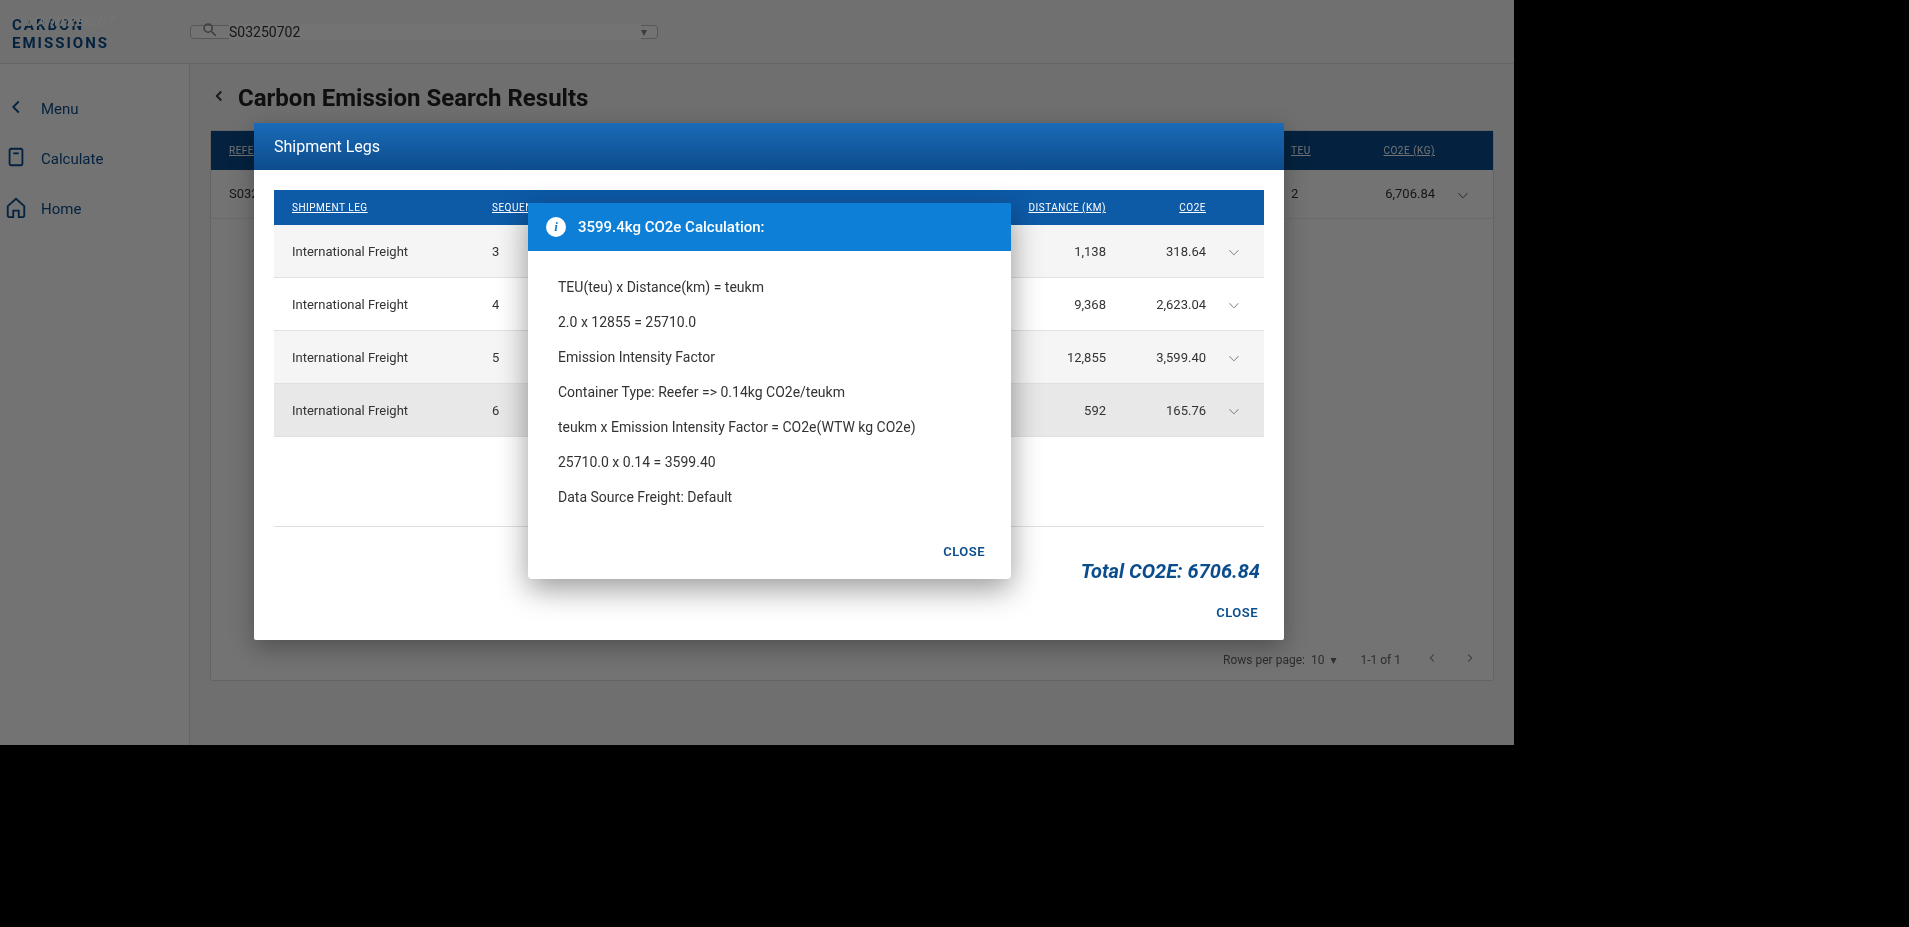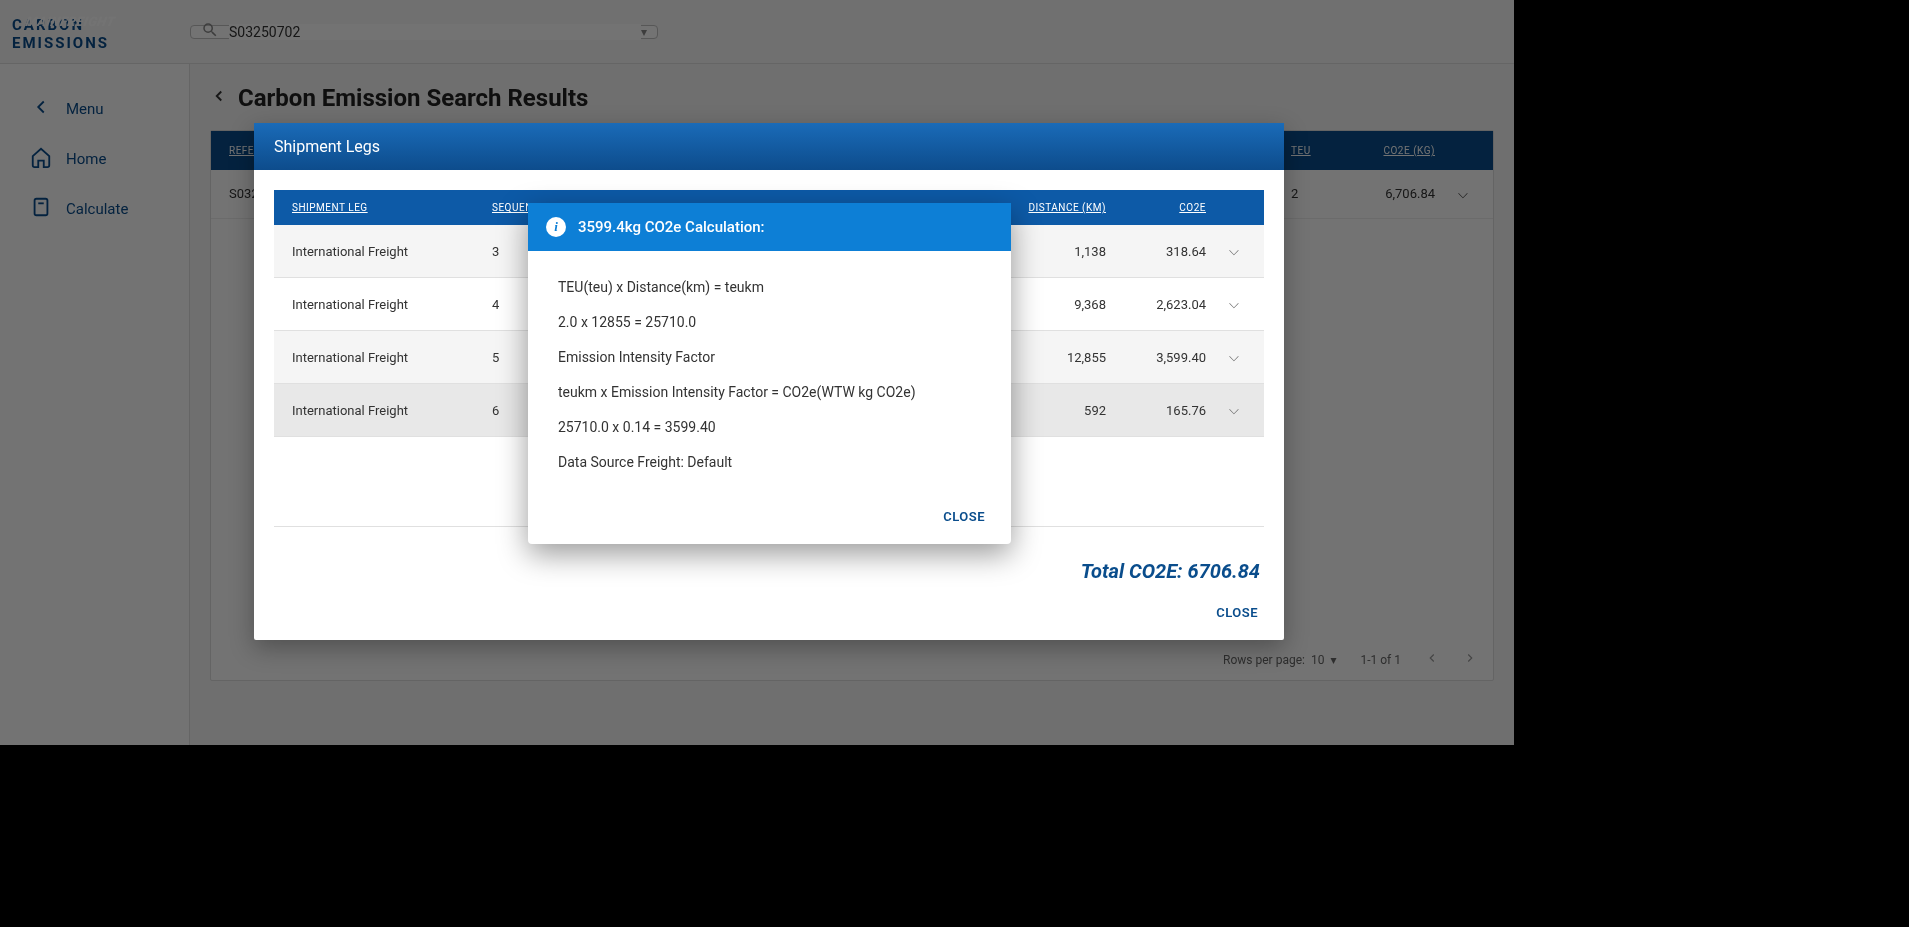--- a/index.html
+++ b/index.html
@@ -14,21 +14,21 @@
 .logo-text { position: absolute; left: 12px; top: 2px; color: #fff; font-weight: 900; font-size: 13px; font-style: italic; letter-spacing: 0.5px; transform: skewX(0deg); }
 .logo-sub { color: #0a4d8c; font-size: 15px; font-weight: 700; letter-spacing: 2px; margin-top: 4px; }
 .search-box { margin-left: 10px; width: 468px; height: 14px; background: #fff; border: 1px solid #c0c0c0; border-radius: 4px; display: flex; align-items: center; padding: 0 10px; }
 .search-box svg { width: 18px; height: 18px; fill: #888; }
 .search-input { border: none; outline: none; flex: 1; margin-left: 10px; font-size: 14px; color: #333; }
 .search-chev { color: #888; font-size: 12px; }
 
 
 .main-layout { display: flex; height: calc(100% - 64px); }
 .sidebar { width: 190px; background: #fff; border-right: 1px solid #e0e0e0; padding-top: 20px; }
-.side-item { display: flex; align-items: center; padding: 12px 30px; color: #0a4d8c; font-size: 15px; cursor: pointer; gap: 14px; }
+.side-item { display: flex; align-items: center; padding: 12px 5px; color: #0a4d8c; font-size: 15px; cursor: pointer; gap: 14px; }
 .side-item svg { width: 22px; height: 22px; fill: none; stroke: #0a4d8c; stroke-width: 2; }
 
 .content { flex: 1; padding: 20px 20px; overflow: auto; position: relative; }
 .page-head { display: flex; align-items: center; gap: 10px; margin-bottom: 18px; }
 .page-head svg { width: 18px; height: 18px; stroke: #333; stroke-width: 2.5; fill: none; }
 .page-title { font-size: 24px; font-weight: 700; color: #222; }
 
 
 .results-table { background: #fff; border: 1px solid #ddd; border-radius: 2px; }
 .rt-head { background: #0a4d8c; color: #fff; display: flex; padding: 14px 10px; font-size: 10px; letter-spacing: 0.5px; text-decoration: underline; }
@@ -104,36 +104,36 @@
 
     <div class="sidebar">
       <div class="side-item">
         <span><svg viewBox="0 0 24 24">
               <polyline points="15 18 9 12 15 6"></polyline>
             </svg></span>
         <span>Menu</span>
       </div>
       <div class="side-item">
         <span><svg viewBox="0 0 24 24">
-              <path d="M3 11l9-8 9 8v10a2 2 0 01-2 2h-4v-7h-6v7H5a2 2 0 01-2-2V11z"></path>
-            </svg></span>
-        <span>Home</span>
-      </div>
-      <div class="side-item">
-        <span><svg viewBox="0 0 24 24">
               <rect x="5" y="3" width="14" height="18" rx="2"></rect>
               <line x1="9" y1="8" x2="15" y2="8"></line>
               <line x1="9" y1="12" x2="9" y2="12"></line>
               <line x1="12" y1="12" x2="12" y2="12"></line>
               <line x1="15" y1="12" x2="15" y2="12"></line>
               <line x1="9" y1="16" x2="9" y2="16"></line>
               <line x1="12" y1="16" x2="12" y2="16"></line>
               <line x1="15" y1="16" x2="15" y2="16"></line>
             </svg></span>
         <span>Calculate</span>
+      </div>
+      <div class="side-item">
+        <span><svg viewBox="0 0 24 24">
+              <path d="M3 11l9-8 9 8v10a2 2 0 01-2 2h-4v-7h-6v7H5a2 2 0 01-2-2V11z"></path>
+            </svg></span>
+        <span>Home</span>
       </div>
     </div>
 
     <div class="content">
       <div class="page-head">
         <span><svg viewBox="0 0 24 24">
               <polyline points="15 18 9 12 15 6"></polyline>
             </svg></span>
         <span class="page-title">Carbon Emission Search Results</span>
       </div>
@@ -234,20 +234,21 @@
 
   <div class="modal-calc">
     <div class="mc-head">
       <span class="info-ic">i</span>
       <span>3599.4kg CO2e Calculation:</span>
     </div>
     <div class="mc-body">
       <p class="b">TEU(teu) x Distance(km) = teukm</p>
       <p>2.0 x 12855 = 25710.0</p>
       <p class="b">Emission Intensity Factor</p>
+      <p>Container Type: Reefer =&gt; 0.14kg CO2e/teukm</p>
       <p class="b">teukm x Emission Intensity Factor = CO2e(WTW kg CO2e)</p>
       <p>25710.0 x 0.14 = 3599.40</p>
       <p><span class="b">Data Source Freight:</span> <span>Default</span></p>
     </div>
     <div class="mc-close">
       <button class="mc-close-btn">CLOSE</button>
     </div>
   </div>
 </div>
 

